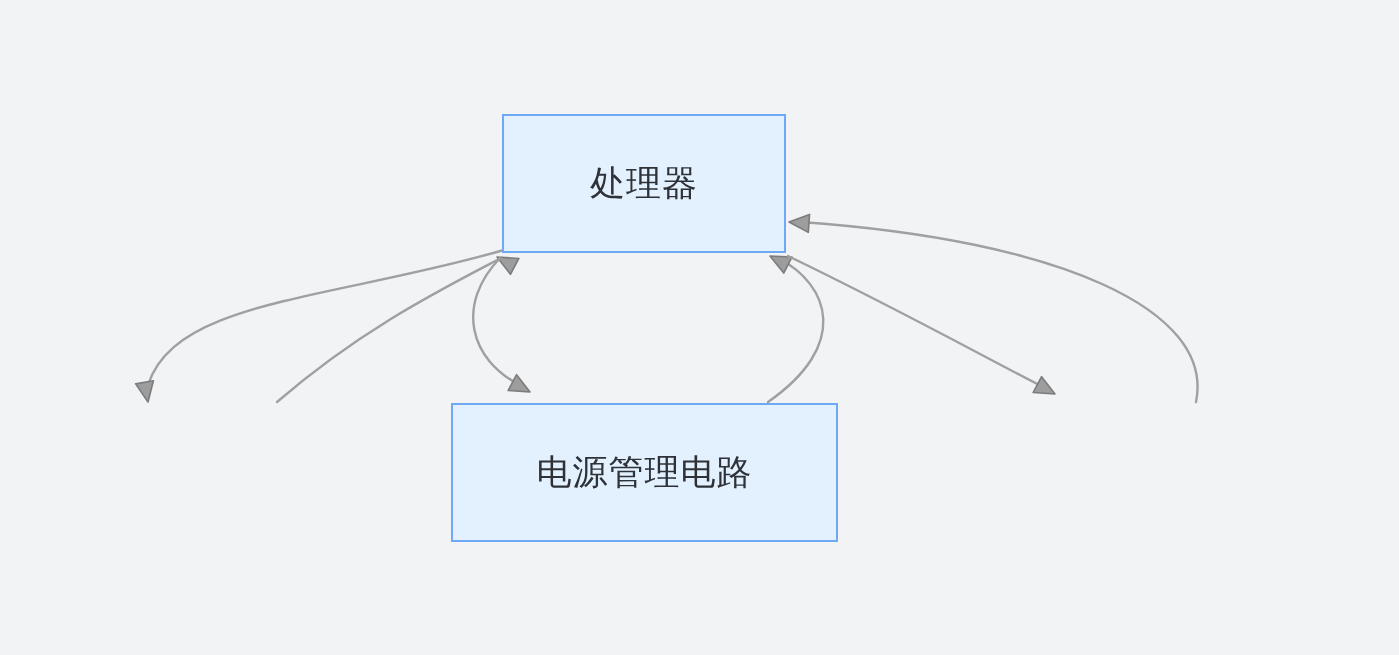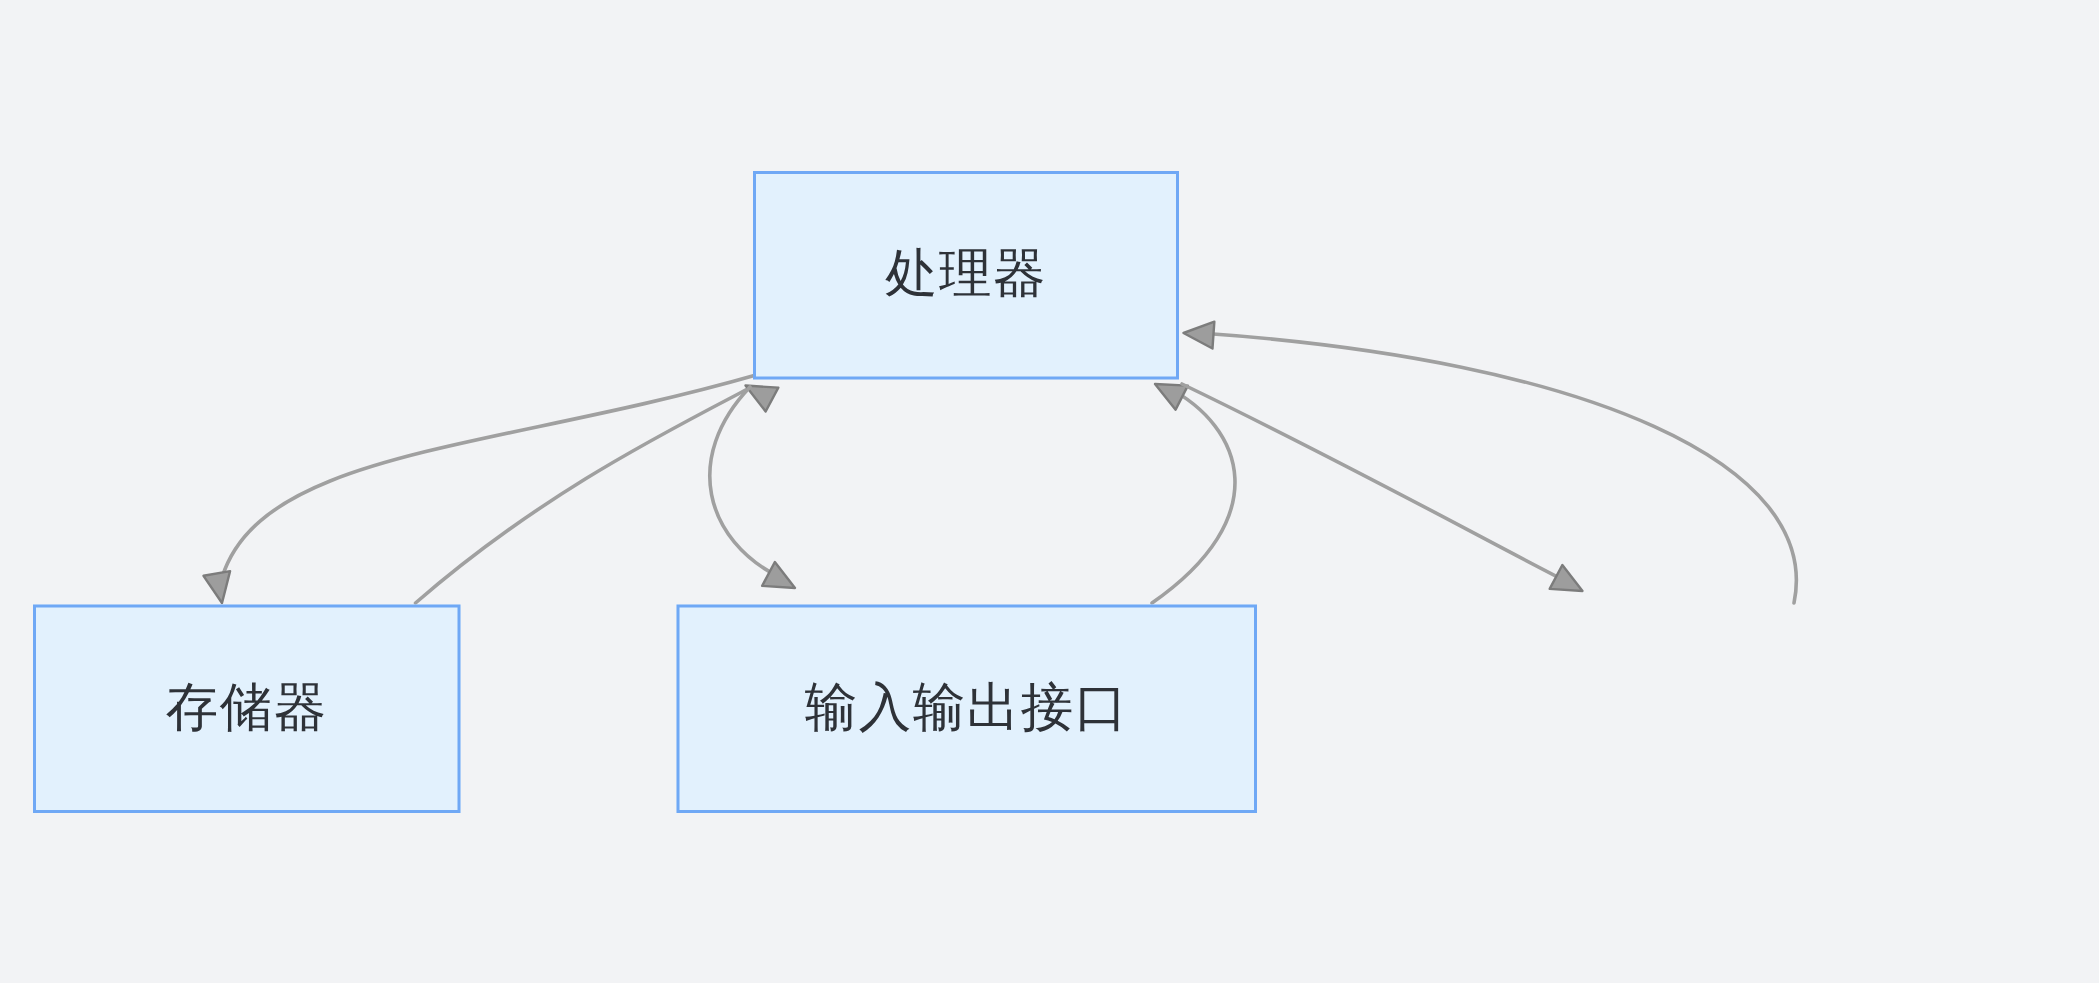--- a/index.html
+++ b/index.html
@@ -59,22 +59,19 @@
         <polygon points="0,0 -20,-9 -20,9" fill="#9d9d9d" stroke="#7c7c7c" stroke-width="1.6" stroke-linejoin="round" transform="translate(1055,394) rotate(28)"></polygon>
         <path d="M 1196 402 C 1215 310 1060 240 800 222" fill="none" stroke="#a0a0a0" stroke-width="2.4" stroke-linecap="round"></path>
         <polygon points="0,0 -20,-9 -20,9" fill="#9d9d9d" stroke="#7c7c7c" stroke-width="1.6" stroke-linejoin="round" transform="translate(789,222) rotate(184)"></polygon>
       </g>
   </svg>
 
   <div class="node" style="left: 502px; top: 114px; width: 284px; height: 139px; background: rgb(226, 241, 253); border-color: rgb(111, 168, 245);">
     <span class="node-label" style="color: rgb(46, 50, 56);">处理器</span>
   </div>
 
-  <div class="node" style="left: 22px; top: 403px; width: 285px; height: 139px; background: rgb(226, 241, 253); border-color: rgb(111, 168, 245);">
-    <span class="node-label" style="color: rgb(46, 50, 56);">存储器</span>
-  </div>
 
   <div class="node" style="left: 451px; top: 403px; width: 387px; height: 139px; background: rgb(226, 241, 253); border-color: rgb(111, 168, 245);">
-    <span class="node-label" style="color: rgb(46, 50, 56);">输入输出接口</span>
+    <span class="node-label" style="color: rgb(46, 50, 56);">电源管理电路</span>
   </div>
 
 
 </div>
 
 </body></html>

